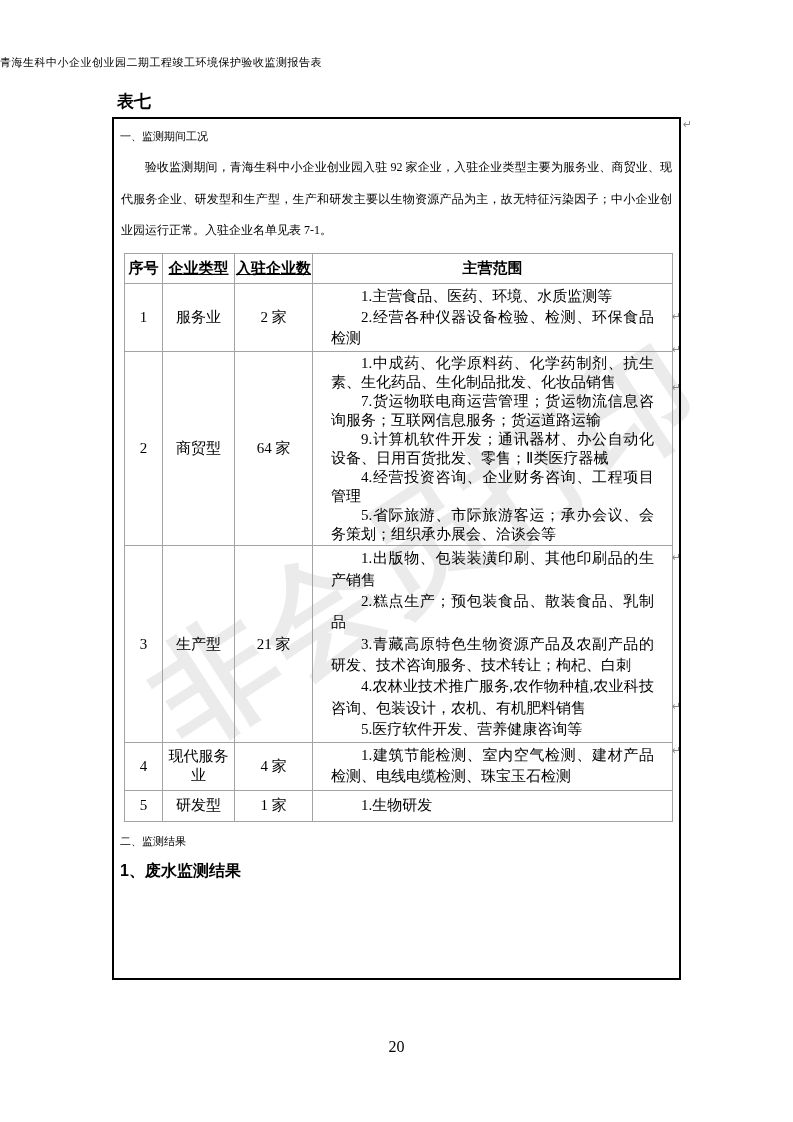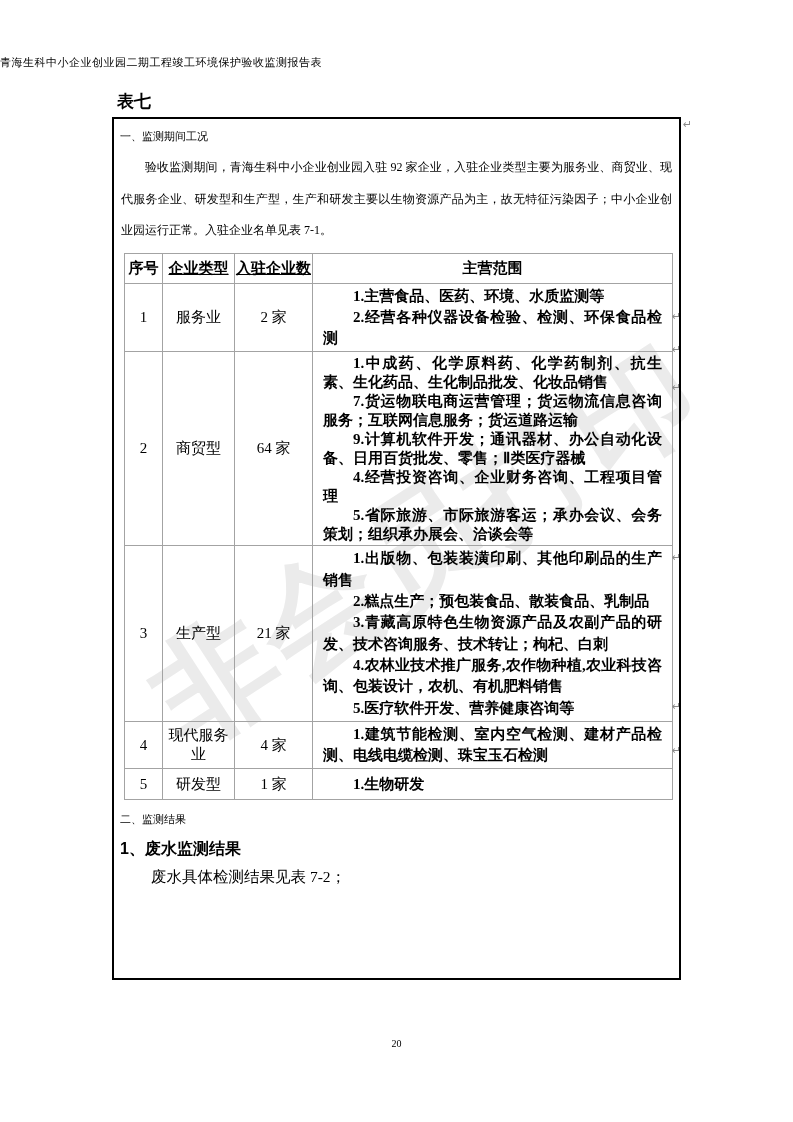--- a/index.html
+++ b/index.html
@@ -44,40 +44,40 @@
     margin:6px 0 0 4px;border-collapse:collapse;table-layout:fixed;
     width:548px;font-size:15px;
   }
   .tbl th,.tbl td{border:1px solid #a3a3a3;margin-left:25px;}
   .tbl th{
     height:29px;font-weight:bold;font-family:"Liberation Sans", sans-serif;
     padding:0;text-align:center;
   }
   .tbl th.u{text-decoration:underline;}
   td.c-no,td.c-type,td.c-count{text-align:center;vertical-align:middle;padding:0;}
-  td.c-scope{padding:2px 10px;vertical-align:middle;font-weight:bold;}
+  td.c-scope{padding:2px 18px;vertical-align:middle;}
   td.c-scope p{
     margin:0;text-indent:2em;line-height:21.3px;text-align:justify;
     word-break:break-all;
   }
   tbody tr:nth-child(1){height:42px;}
   tbody tr:nth-child(2){height:170px;}
   tbody tr:nth-child(2) td.c-scope p{line-height:18.9px;}
   tbody tr:nth-child(3){height:149px;}
   tbody tr:nth-child(4){height:44px;}
   tbody tr:nth-child(5){height:31px;}
   .sub-heading{
     margin:8px 0 0 0;font-size:16px;line-height:22px;font-weight:bold;
     font-family:"Liberation Sans", sans-serif;
   }
   .sec2{margin-top:8px;}
   .note{margin:7px 0 0 0;font-size:15.5px;text-indent:2em;line-height:20px;}
   .page-number{
     position:absolute;top:1038px;left:0;width:100%;text-align:center;
-    font-size:10px;z-index:1;
+    font-size:16px;z-index:1;
   }
   .pmark{
     position:absolute;font-size:11px;color:#8a8a8a;z-index:2;
     font-family:"DejaVu Sans", sans-serif;line-height:11px;
   }
   .pm-top{left:683px;top:119px;}
   .pm-hdr{left:672px;top:311px;}
   .pm-r1{left:672px;top:344px;}
   .pm-r2{left:672px;top:382px;}
   .pm-r3{left:672px;top:552px;}
@@ -175,19 +175,18 @@
               <p>1.生物研发</p>
             </td>
   </tr>
         </tbody>
     </table>
 
     <h2 class="sec-heading sec2">二、监测结果</h2>
 
     <h3 class="sub-heading">1、废水监测结果</h3>
 
-    <p class="note">废水具体检测结果见表 7-2；</p>
 
   </div>
 
   <div class="page-number">20</div>
 
 </div>
 
 </body></html>

